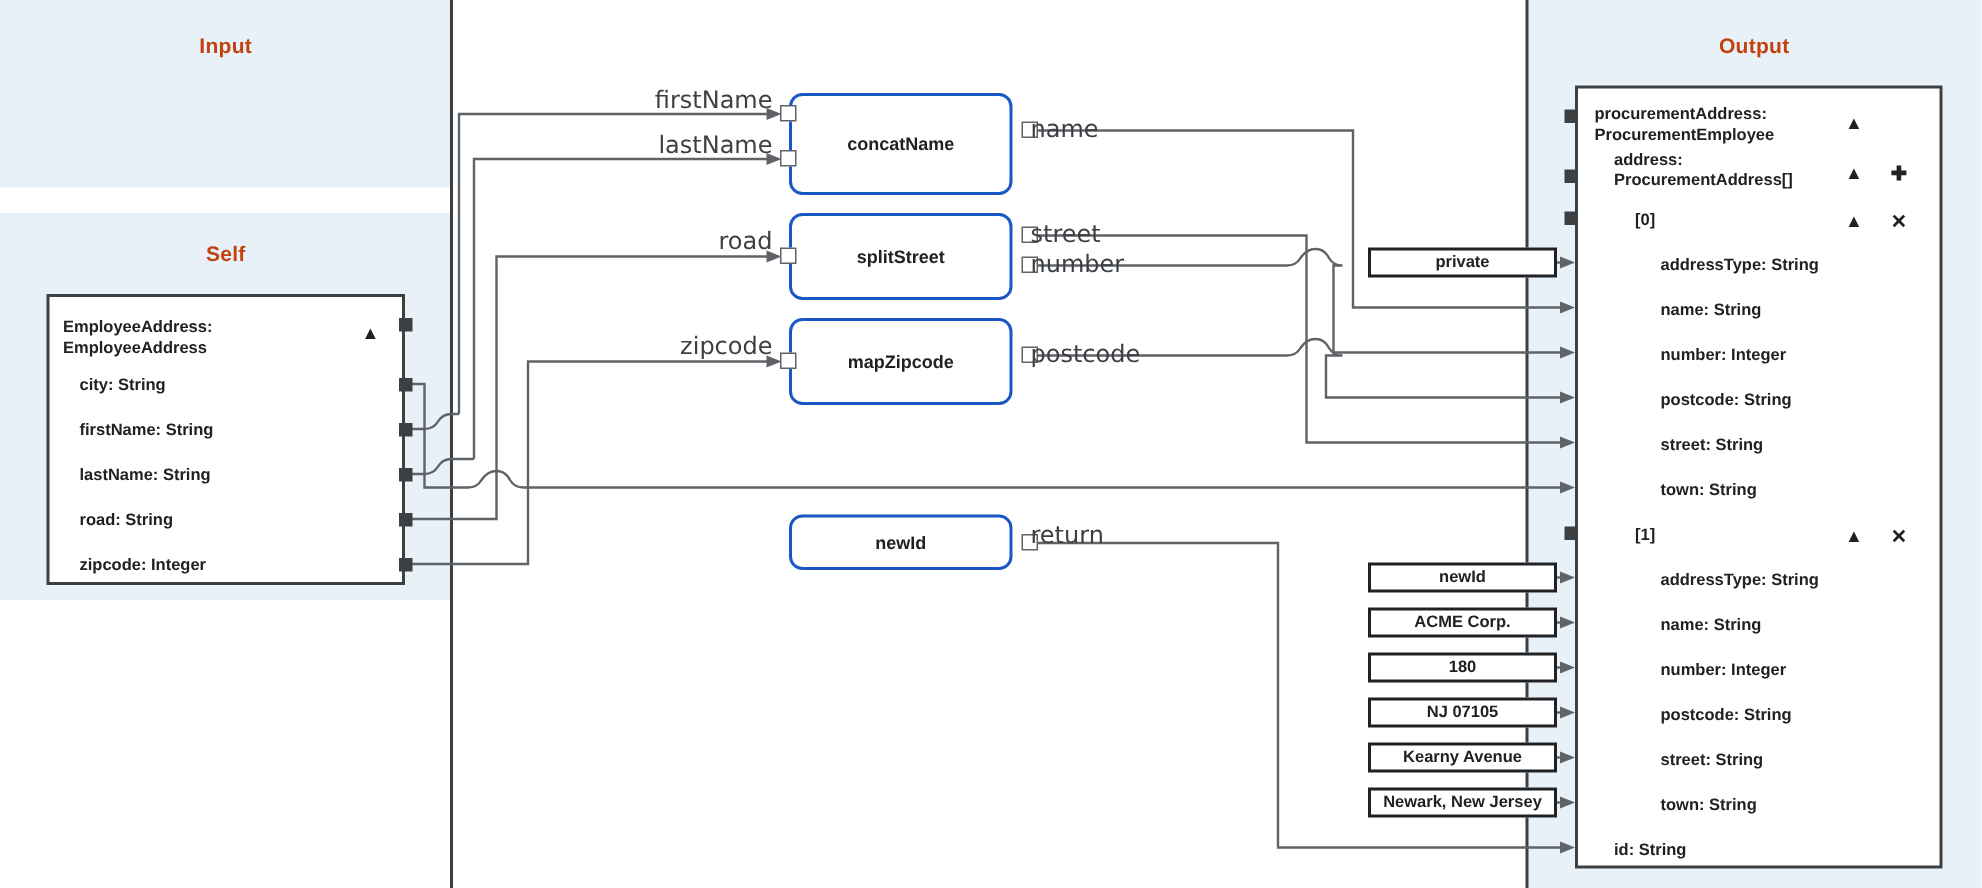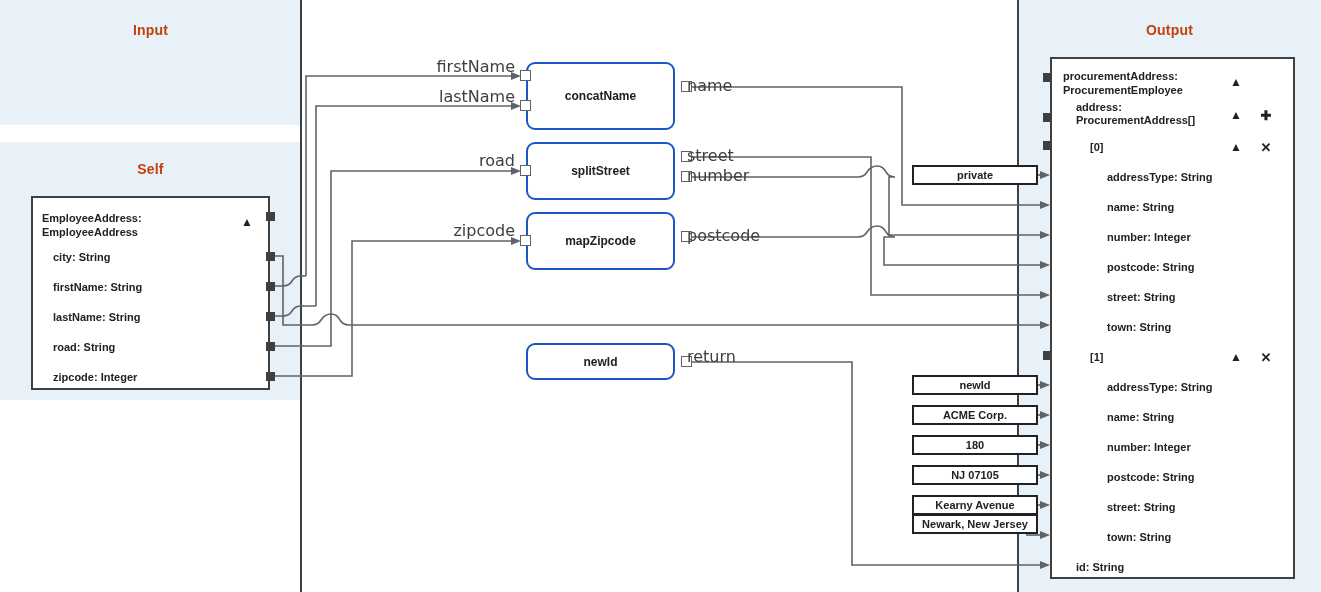--- a/index.html
+++ b/index.html
@@ -238,21 +238,21 @@
   </div>
   <div class="constbox" style="top:435px;">
     <span>180</span>
   </div>
   <div class="constbox" style="top:465px;">
     <span>NJ 07105</span>
   </div>
   <div class="constbox" style="top:495px;">
     <span>Kearny Avenue</span>
   </div>
-  <div class="constbox" style="top:514px;">
+  <div class="constbox" style="top:525px;">
     <span>Newark, New Jersey</span>
   </div>
 
   <div class="datanode" id="node-output">
     <div class="dn-header" style="top:11px;left:11px;">procurementAddress:
 ProcurementEmployee</div>
     <div class="ctrl chev" style="left:177px;top:17px;width:14px;">▲</div>
 
     <div class="dn-row" style="top:42px;left:24px;">address:
 ProcurementAddress[]</div>

